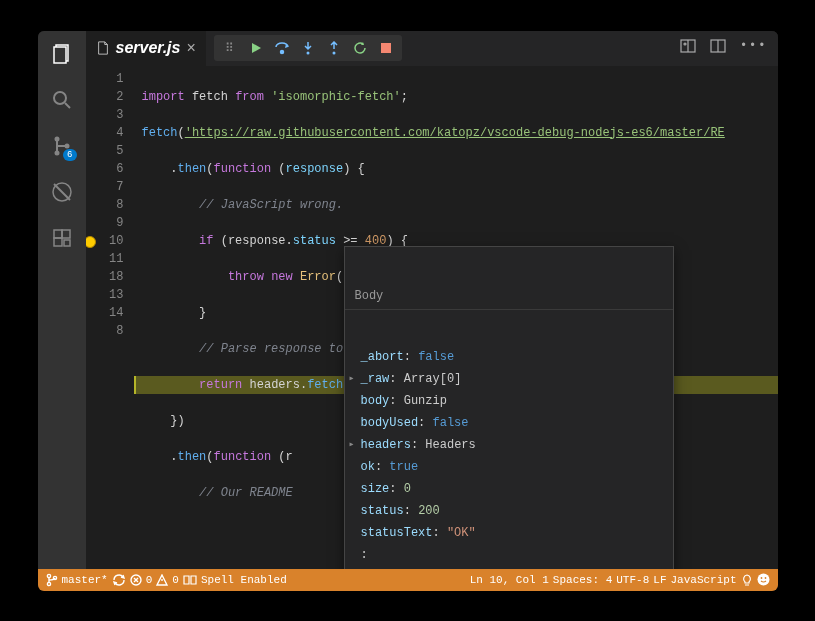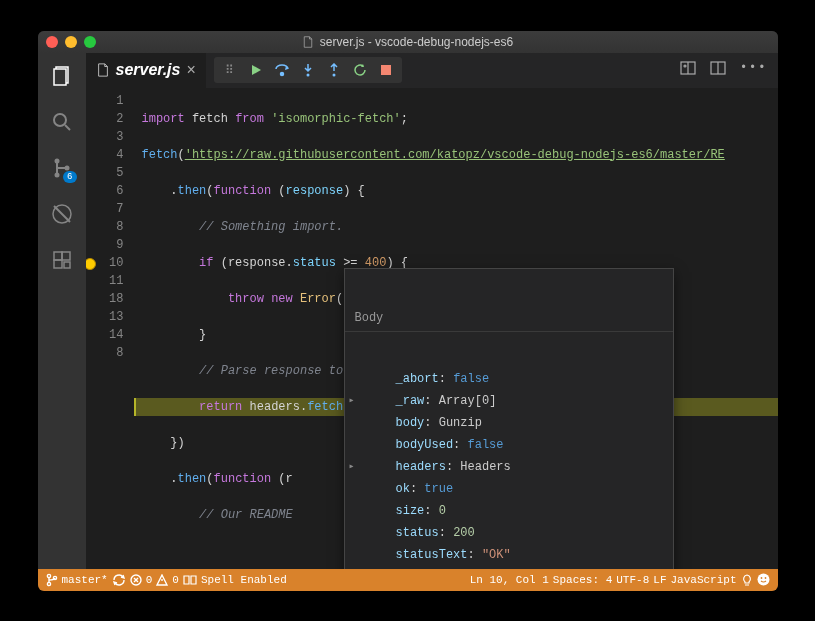--- a/index.html
+++ b/index.html
@@ -87,21 +87,21 @@
     width:330px;
     background:#252526;
     border:1px solid #454545;
     box-shadow:0 4px 12px rgba(0,0,0,0.5);
     font-size:12px;
     color:#ccc;
   }
   .hover .hdr { padding:4px 10px; color:#999; border-bottom:1px solid #3a3a3a;}
   .hover .row { padding:2px 10px 2px 16px; white-space:nowrap; overflow:hidden; text-overflow:ellipsis; position:relative;}
   .hover .row.exp::before { content:"▸"; position:absolute; left:4px; top:2px; color:#888; font-size:10px;}
-  .hk { color:#9cdcfe;margin-left:35px; }
+  .hk { color:#9cdcfe; }
   .hv-str { color:#ce9178; }
   .hv-num { color:#b5cea8; }
   .hv-bool { color:#569cd6; }
   .hv-obj { color:#ccc; }
   
   .statusbar {
     height:22px;
     background:#d9822b;
     color:#fff;
     display:flex;
@@ -113,34 +113,20 @@
   }
   .statusbar .sb-item { display:flex; align-items:center; gap:4px; cursor:pointer;}
   .statusbar .spacer { flex:1; }
   .sb-icon { display:inline-flex; }
 </style>
 </head>
 <body>
 
 <div class="window">
 
-  <div class="titlebar">
-    <div class="traffic">
-      <span class="t-red"></span>
-      <span class="t-yel"></span>
-      <span class="t-grn"></span>
-    </div>
-    <div class="title">
-      <svg viewBox="0 0 16 16" fill="#aaa">
-          <path d="M3 1h7l3 3v11H3z" fill="none" stroke="#aaa"></path>
-          <path d="M10 1v3h3" fill="none" stroke="#aaa"></path>
-        </svg>
-      <span>server.js - vscode-debug-nodejs-es6</span>
-    </div>
-  </div>
 
   <div class="body">
 
     <div class="activitybar">
       <div class="ab-icon active">
         <svg width="24" height="24" viewBox="0 0 24 24" fill="none" stroke="currentColor" stroke-width="1.5">
             <rect x="6" y="3" width="12" height="16"></rect>
             <rect x="4" y="5" width="12" height="16" fill="#333" stroke="currentColor"></rect>
           </svg>
       </div>
@@ -253,21 +239,21 @@
           <div class="ln">11</div>
           <div class="ln">18</div>
           <div class="ln">13</div>
           <div class="ln">14</div>
           <div class="ln">8</div>
         </div>
         <div class="code">
 <div class="line"><span class="kw">import</span><span> fetch </span><span class="kw">from</span><span class="st"> 'isomorphic-fetch'</span><span>;</span></div>
 <div class="line"><span class="fn">fetch</span><span>(</span><span class="url">'https://raw.githubusercontent.com/katopz/vscode-debug-nodejs-es6/master/RE</span></div>
 <div class="line"><span>    .</span><span class="fn">then</span><span>(</span><span class="kw">function</span><span> (</span><span class="pr">response</span><span>) {</span></div>
-<div class="line cm">        // Something import.</div>
+<div class="line cm">        // JavaScript wrong.</div>
 <div class="line"><span>        </span><span class="kw">if</span><span> (response.</span><span class="pr">status</span><span> &gt;= </span><span class="nm">400</span><span>) {</span></div>
 <div class="line"><span>            </span><span class="kw">throw</span><span> </span><span class="kw">new</span><span> </span><span class="er">Error</span><span>(</span><span class="st">"Bad response from server"</span><span>);</span></div>
 <div class="line">        }</div>
 <div class="line cm">        // Parse response to text</div>
 <div class="line hl"><span>        </span><span class="kw">return</span><span> headers.</span><span class="fn">fetch</span><span>();</span></div>
 <div class="line">    })</div>
 <div class="line"><span>    .</span><span class="fn">then</span><span>(</span><span class="kw">function</span><span> (r</span></div>
 <div class="line cm">        // Our README</div>
 
 

